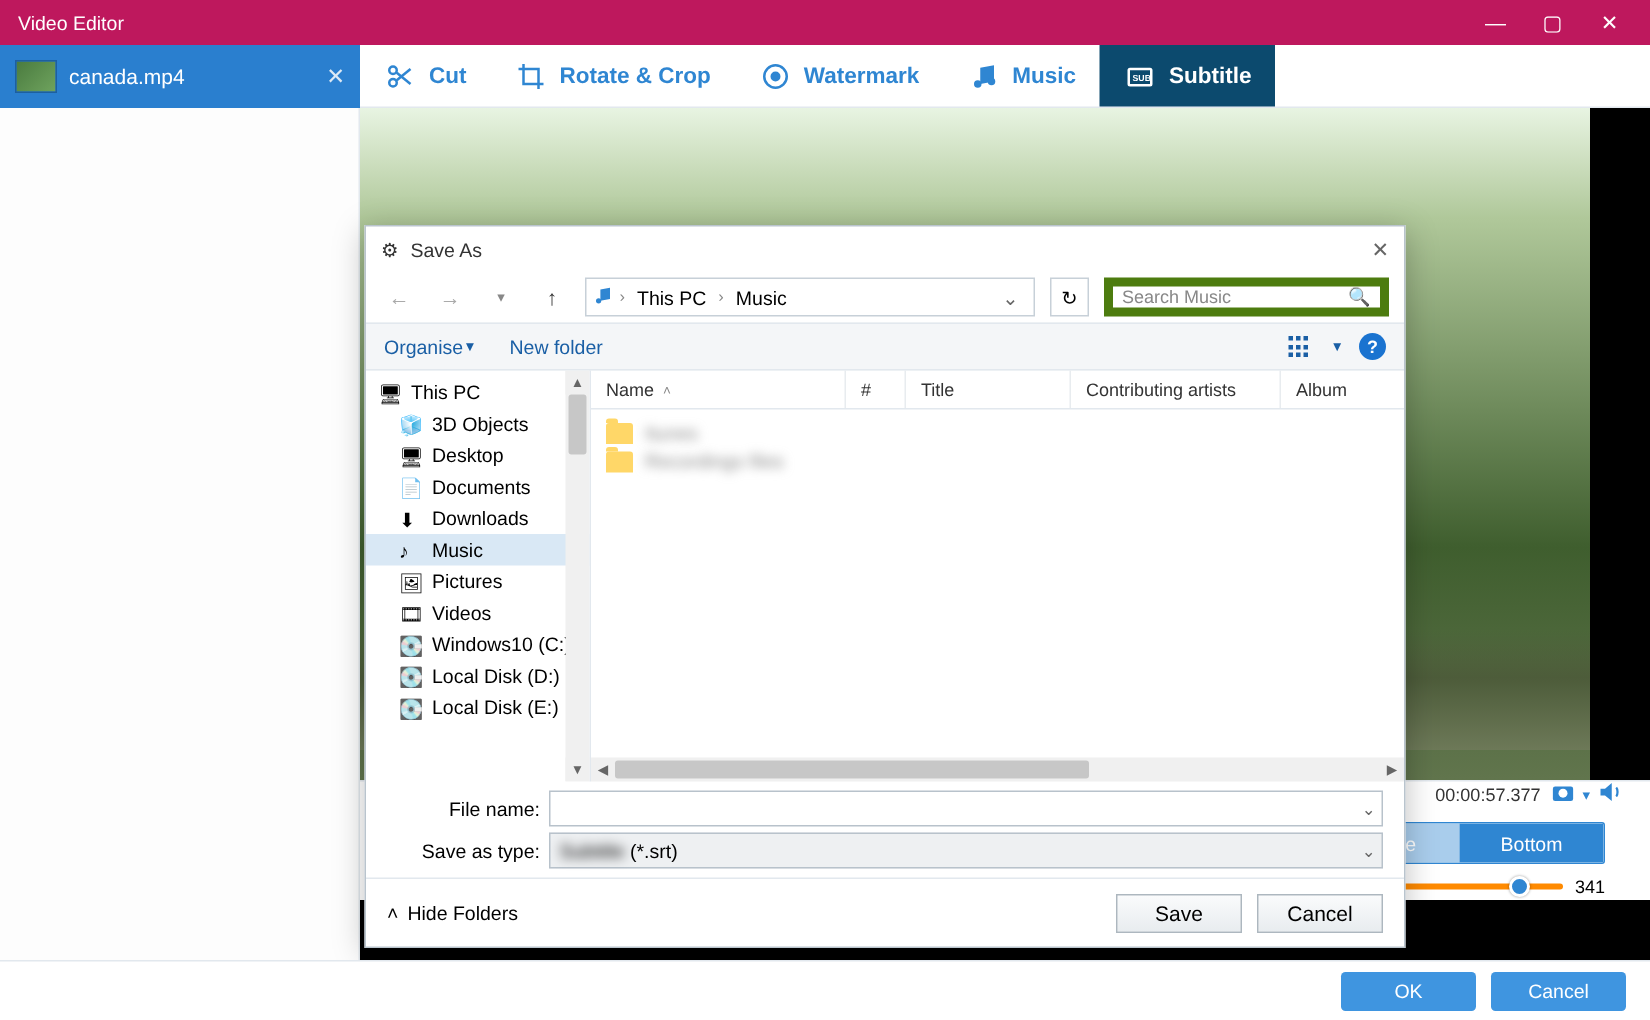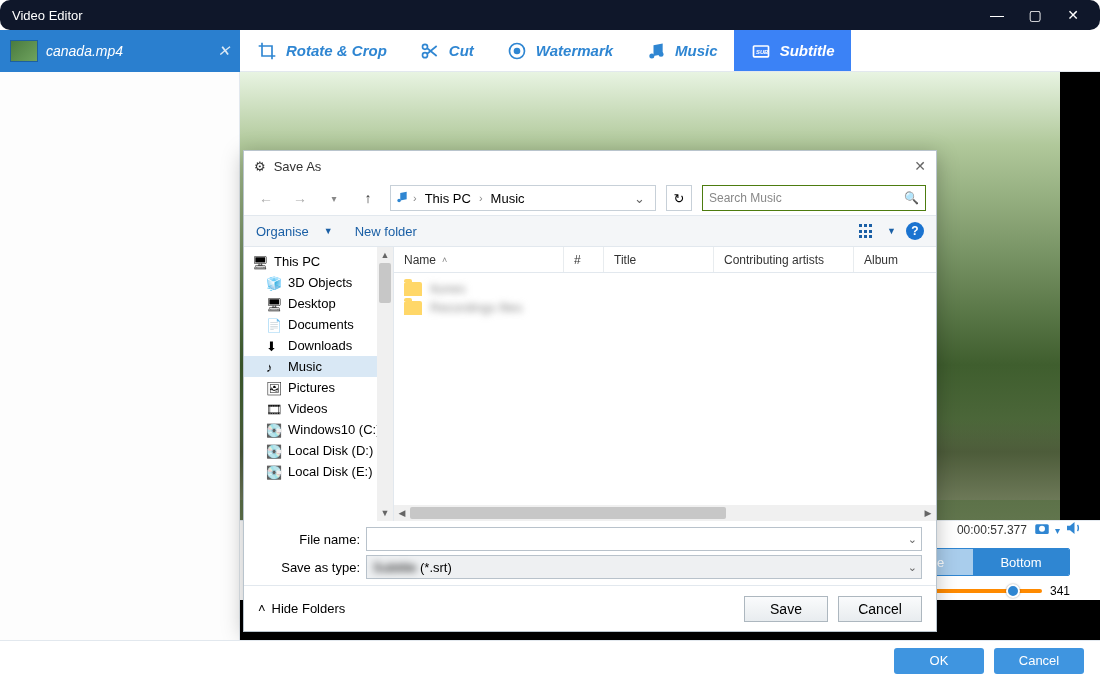--- a/index.html
+++ b/index.html
@@ -1,33 +1,33 @@
 <!DOCTYPE html>
 <html><head>
 <meta charset="utf-8">
 <style>
   * { box-sizing: border-box; font-family: "Segoe UI", Tahoma, sans-serif; }
   body { margin: 0; width: 1100px; height: 680px; overflow: hidden; background: #fff; }
 
   
-  .titlebar { height: 30px; background: #0f172a; color: #fff; display: flex; align-items: center; padding: 0 8px 0 12px; font-size: 13px; border-radius: 10px; }
+  .titlebar { height: 30px; background: #be185d; color: #fff; display: flex; align-items: center; padding: 0 8px 0 12px; font-size: 13px; }
   .titlebar .title { flex: 1; }
   .win-btns { display: flex; gap: 0; }
   .win-btn { width: 38px; height: 30px; display:flex; align-items:center; justify-content:center; cursor:pointer; font-size:14px; }
 
   
-  .topstrip { height: 42px; display:flex;font-style:italic; }
+  .topstrip { height: 42px; display:flex; }
   .filetab-zone { width: 240px; background: #2a7fcf; display:flex; }
   .filetab { flex:1; display:flex; align-items:center; color:#fff; padding:0 10px; gap:8px; font-size:14px; position:relative; }
   .filetab .thumb { width:28px; height:22px; background: linear-gradient(135deg,#4a7b3f,#6fa35e); border:1px solid #1d5fa0; }
   .filetab .close { color:#dce9f5; font-size:15px; cursor:pointer; }
 
   .toolbar { flex:1; background:#fff; border-bottom:1px solid #e2e8ee; display:flex; }
   .tool { display:flex; align-items:center; gap:8px; padding:0 16px; color:#2f86d2; font-size:15px; font-weight:600; cursor:pointer; }
-  .tool.active { background:#3b82f6; color:#fff; }
+  .tool.active { background:#0c4a6e; color:#fff; }
   .tool .ico { width:22px; height:22px; display:flex; align-items:center; justify-content:center; }
 
   
   .main { position:relative; height: calc(680px - 30px - 42px - 40px); background:#fff; }
   .sidebar-area { position:absolute; left:0; top:0; width:240px; bottom:0; background:#fdfdfd; border-right:1px solid #e2e8ee; }
   .video-area { position:absolute; left:240px; right:0; top:0; bottom:0; background:#000; overflow:hidden; }
   .video-frame { position:absolute; left:0; top:0; right:40px; bottom:80px; background: linear-gradient(180deg, #e8f4e2 0%, #b0c89a 15%, #3f5e2e 60%, #6a7b55 100%); }
   .tree-row { position:absolute; top:0; bottom:0; display:flex; align-items:stretch; }
   .trunk { width:14px; background: linear-gradient(90deg,#2e3a20,#526637,#2e3a20); margin:80px 18px 60px 18px; border-radius:4px; }
   .path { position:absolute; left:0; right:0; bottom:60px; height:80px; background: linear-gradient(180deg, rgba(0,0,0,0) 0%, #4d5c3a 40%, #6d7958 100%); }
@@ -69,25 +69,25 @@
   .dlg-title .spacer { flex:1; }
   .dlg-title .x { color:#666; cursor:pointer; font-size:14px; }
   .dlg-path { height:34px; display:flex; align-items:center; padding:0 10px; gap:10px; }
   .nav-arrow { width:24px; height:24px; display:flex; align-items:center; justify-content:center; color:#aaa; font-size:14px; }
   .nav-arrow.enabled { color:#333; cursor:pointer; }
   .path-box { flex:1; height:26px; border:1px solid #c7d0d8; display:flex; align-items:center; padding:0 4px; font-size:13px; gap:4px; }
   .path-box .crumb { padding:0 4px; cursor:pointer; }
   .path-box .sep { color:#888; font-size:11px; }
   .path-box .dd { margin-left:auto; color:#666; padding:0 6px; cursor:pointer; }
   .refresh { width:26px; height:26px; border:1px solid #c7d0d8; display:flex; align-items:center; justify-content:center; cursor:pointer; font-size:13px; }
-  .search-box { width:224px; height:26px; border:1px solid #4d7c0f; display:flex; align-items:center; padding:0 6px; font-size:12px; color:#888; }
+  .search-box { width:190px; height:26px; border:6px solid #4d7c0f; display:flex; align-items:center; padding:0 6px; font-size:12px; color:#888; }
   .search-box .mag { margin-left:auto; color:#555; }
 
   .dlg-toolbar { height:32px; background:#f4f6f8; border-top:1px solid #e2e8ee; border-bottom:1px solid #e2e8ee; display:flex; align-items:center; padding:0 12px; font-size:13px; }
-  .dlg-toolbar .org { color:#1a5fa5; cursor:pointer; display:flex; align-items:center; gap:15px; }
+  .dlg-toolbar .org { color:#1a5fa5; cursor:pointer; display:flex; align-items:center; gap:0; }
   .dlg-toolbar .newf { color:#1a5fa5; cursor:pointer; margin-left:22px; }
   .dlg-toolbar .right-tools { margin-left:auto; display:flex; align-items:center; gap:10px; color:#1a5fa5; }
   .view-icon { width:18px; height:14px; display:flex; flex-direction:column; justify-content:space-between; cursor:pointer; }
   .view-icon div { display:flex; gap:2px; }
   .view-icon span { width:3px; height:3px; background:#1a5fa5; }
   .help-circle { width:18px; height:18px; border-radius:50%; background:#1a73d0; color:#fff; display:flex; align-items:center; justify-content:center; font-size:12px; font-weight:bold; cursor:pointer; }
 
   .dlg-body { flex:1; display:flex; min-height:0; }
   .nav-pane { width:150px; border-right:1px solid #e2e8ee; overflow-y:auto; font-size:13px; padding-top:4px; position:relative; }
   .nav-scroll { position:absolute; right:0; top:0; bottom:0; width:16px; background:#f0f0f0; }
@@ -147,36 +147,36 @@
       <div class="thumb"></div>
       <span>canada.mp4</span>
       <span style="flex:1"></span>
       <span class="close">✕</span>
     </div>
   </div>
   <div class="toolbar">
     <div class="tool">
       <span class="ico">
           <svg class="ico-svg" viewBox="0 0 24 24" fill="none" stroke="#2f86d2" stroke-width="2">
-            <path d="M6 2v16h16"></path>
-            <path d="M18 22V6H2"></path>
-          </svg>
-        </span>
-      <span>Rotate &amp; Crop</span>
-    </div>
-    <div class="tool">
-      <span class="ico">
-          <svg class="ico-svg" viewBox="0 0 24 24" fill="none" stroke="#2f86d2" stroke-width="2">
             <circle cx="6" cy="7" r="3"></circle>
             <circle cx="6" cy="17" r="3"></circle>
             <line x1="9" y1="9" x2="20" y2="18"></line>
             <line x1="9" y1="15" x2="20" y2="6"></line>
           </svg>
         </span>
       <span>Cut</span>
+    </div>
+    <div class="tool">
+      <span class="ico">
+          <svg class="ico-svg" viewBox="0 0 24 24" fill="none" stroke="#2f86d2" stroke-width="2">
+            <path d="M6 2v16h16"></path>
+            <path d="M18 22V6H2"></path>
+          </svg>
+        </span>
+      <span>Rotate &amp; Crop</span>
     </div>
     <div class="tool">
       <span class="ico">
           <svg class="ico-svg" viewBox="0 0 24 24" fill="none" stroke="#2f86d2" stroke-width="2">
             <circle cx="12" cy="12" r="9"></circle>
             <circle cx="12" cy="12" r="3" fill="#2f86d2"></circle>
           </svg>
         </span>
       <span>Watermark</span>
     </div>

